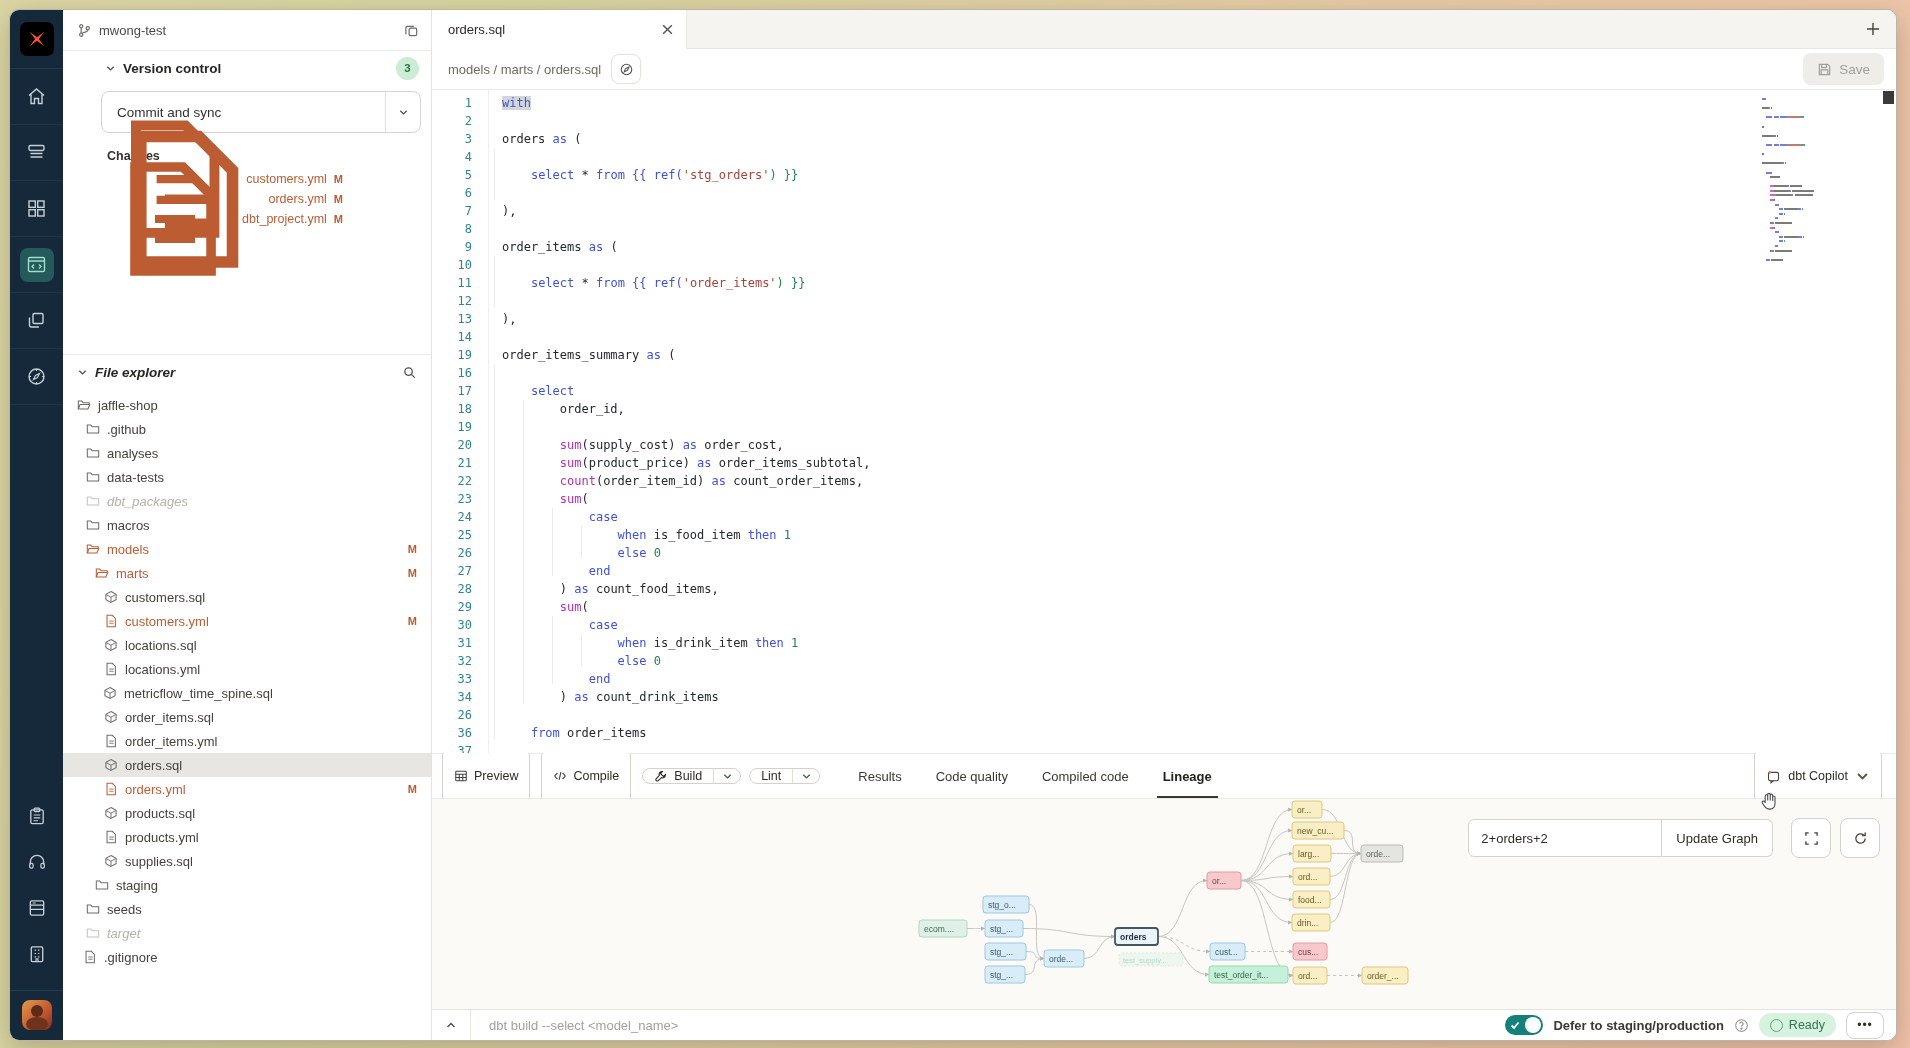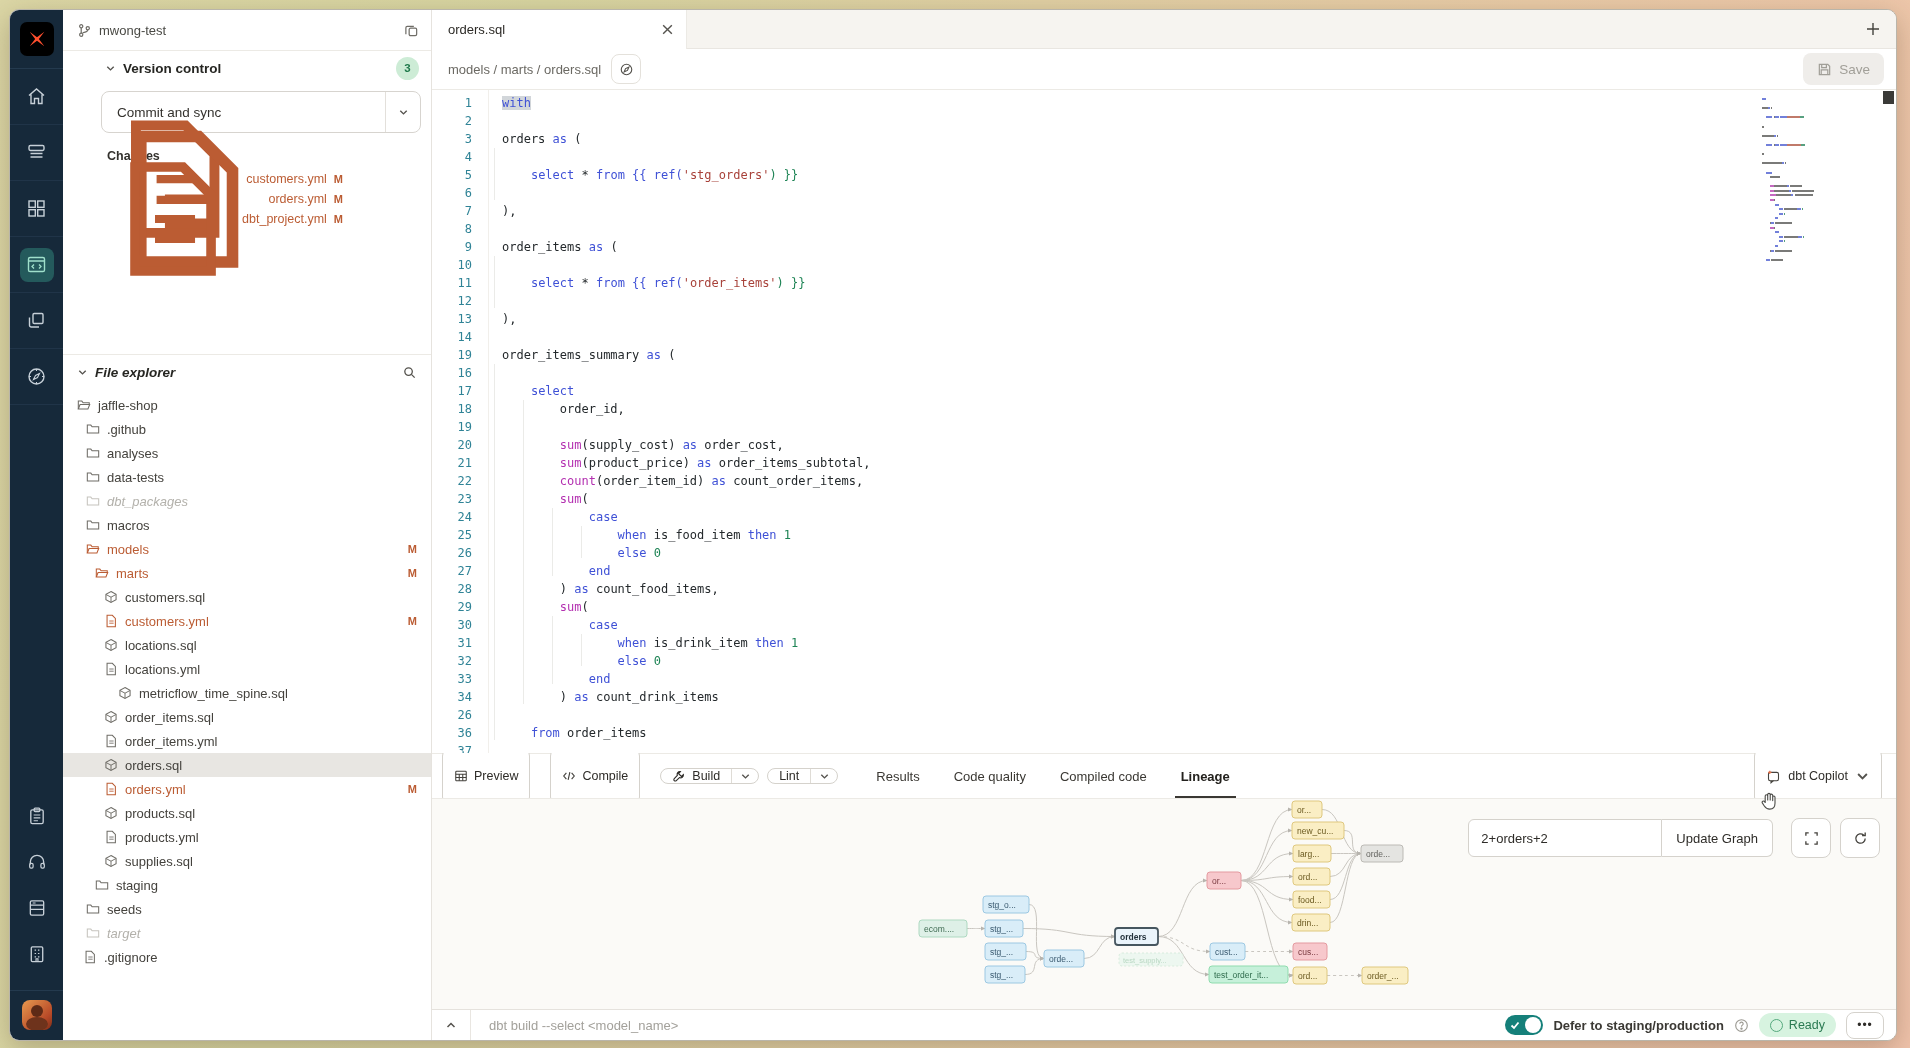--- a/index.html
+++ b/index.html
@@ -75,21 +75,21 @@
   .tk-kw{color:#3f51d6;} .tk-fn{color:#b32fb0;} .tk-str{color:#a8423a;} .tk-num{color:#1e8455;}
   .tk-kwsel{color:#3f51d6;background:#d2d6da;}
   .iguide{position:absolute;width:1px;background:#ebebe8;}
   .minimap{position:absolute;right:70px;top:8px;width:64px;}
   .mm-line{height:2px;margin-bottom:2.6px;display:flex;}
   .mm-seg{height:2px;}
   .scroll-thumb{position:absolute;right:2px;top:1px;width:11px;height:13px;background:#3a3a38;}
   
   .run-bar{height:44px;border-top:1px solid #eceae5;display:flex;align-items:center;padding:0 14px 0 10px;flex-shrink:0;background:#fff;}
   .btn{height:31px;border:1px solid #d5d2cc;border-radius:8px;background:#fff;display:flex;align-items:center;gap:6px;
-       padding:12px 11px;font-size:12.5px;color:#2e2c28;margin-right:20px;}
+       padding:12px 11px;font-size:12.5px;color:#2e2c28;margin-right:11px;}
   .btn svg{width:14px;height:14px;color:#44423d;}
   .btn-split{display:flex;align-items:stretch;border:1px solid #d5d2cc;border-radius:8px;margin-right:8px;overflow:hidden;background:#fff;}
   .btn-split .main{display:flex;align-items:center;gap:6px;padding:0 11px;font-size:12.5px;color:#2e2c28;}
   .btn-split .main svg{width:14px;height:14px;}
   .btn-split .dd{width:26px;border-left:1px solid #dfdcd6;display:flex;align-items:center;justify-content:center;color:#55534e;}
   .result-tabs{display:flex;align-items:center;gap:34px;margin-left:30px;height:100%;}
   .rtab{font-size:13px;color:#3a3833;height:100%;display:flex;align-items:center;position:relative;}
   .rtab.active{font-weight:bold;color:#23211d;}
   .rtab.active:after{content:"";position:absolute;left:-6px;right:-6px;bottom:0;height:2.5px;background:#3a3833;}
   .copilot{margin-left:auto;height:31px;border:1px solid #d5d2cc;border-radius:8px;display:flex;align-items:center;gap:7px;
@@ -353,21 +353,21 @@
             </svg>
             <span>locations.sql</span>
           </div>
           <div class="tree-row" style="padding-left: 41px;">
             <svg viewBox="0 0 16 16" class="ticon">
               <path d="M3.5 1.5 h6 l3.5 3.5 v9.5 h-9.5 Z" fill="none" stroke="currentColor" stroke-width="1.2"></path>
               <path d="M6 8 H11 M6 10.5 H11" stroke="currentColor" stroke-width="1"></path>
             </svg>
             <span>locations.yml</span>
           </div>
-          <div class="tree-row" style="padding-left: 55px;">
+          <div class="tree-row" style="padding-left: 34px; margin-left: 6px;">
             <svg viewBox="0 0 16 16" class="ticon">
               <path d="M8 1.8 L13.8 5 V11 L8 14.2 L2.2 11 V5 Z" fill="none" stroke="currentColor" stroke-width="1.2"></path>
               <path d="M2.4 5.2 L8 8.2 L13.6 5.2 M8 8.2 V14" fill="none" stroke="currentColor" stroke-width="1.1"></path>
             </svg>
             <span>metricflow_time_spine.sql</span>
           </div>
           <div class="tree-row" style="padding-left: 41px;">
             <svg viewBox="0 0 16 16" class="ticon">
               <path d="M8 1.8 L13.8 5 V11 L8 14.2 L2.2 11 V5 Z" fill="none" stroke="currentColor" stroke-width="1.2"></path>
               <path d="M2.4 5.2 L8 8.2 L13.6 5.2 M8 8.2 V14" fill="none" stroke="currentColor" stroke-width="1.1"></path>

